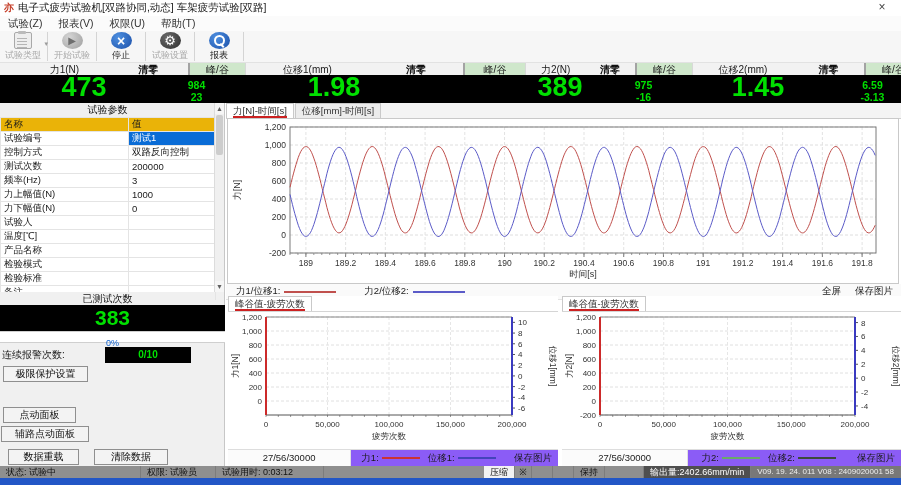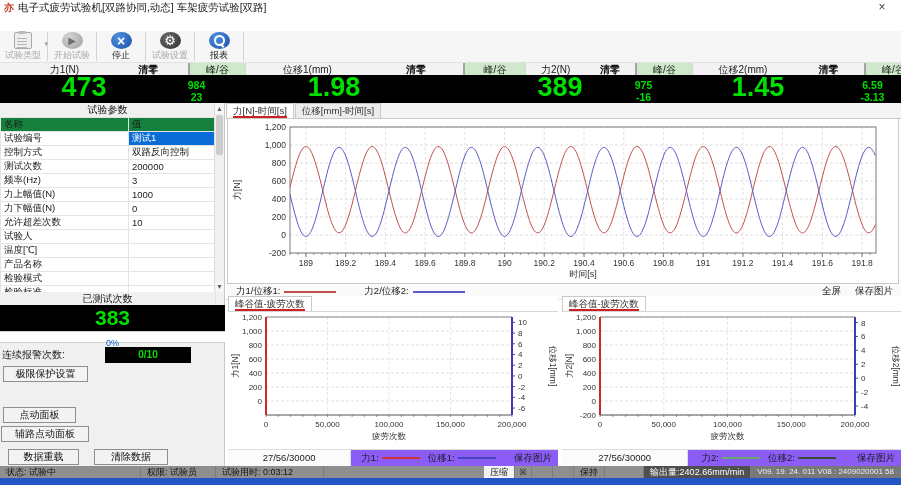--- a/index.html
+++ b/index.html
@@ -36,21 +36,21 @@
   .rh-peak{background:#cfe7cb;display:flex;align-items:center;justify-content:center;border-left:2px solid #a3a3a3;box-sizing:border-box;cursor:pointer;}
   .rvals{position:absolute;left:0;top:75px;width:901px;height:28px;background:#000;display:flex;color:#00e000;align-items:flex-end;}
   .rv-val{display:flex;align-items:center;justify-content:center;font-size:27px;font-weight:bold;box-sizing:border-box;}
   .rv-pv{display:flex;flex-direction:column;align-items:center;justify-content:center;font-size:10.5px;font-weight:bold;line-height:12px;box-sizing:border-box;}
   .w1{width:168px}.w2{width:57px}.w3{width:218px}.w4{width:62px}.w5{width:110px}.w6{width:57px}.w7{width:172px}.w8{width:57px}
   
   .leftpanel{position:absolute;left:0;top:103px;width:225px;height:363px;background:#f0f0f0;border-right:1px solid #c7c7c7;box-sizing:border-box;}
   .ptitle{position:absolute;left:0;top:0;width:215px;height:14px;background:#f0f0f0;border-bottom:1px solid #d9d9d9;text-align:center;font-size:10px;line-height:14px;}
   .ptable{position:absolute;left:0;top:14px;width:215px;height:175px;background:#fff;border-collapse:collapse;table-layout:fixed;font-size:9.5px;}
   .ptable td,.ptable th{border:1px solid #e4e4e4;padding:0 3px;height:11px;font-weight:normal;text-align:left;overflow:hidden;white-space:nowrap;}
-  .ptable th{background:#15803d;}
+  .ptable th{background:#eab308;}
   .ptable td.sel{background:#0a6cd6;color:#fff;}
   .ptable col.c1{width:128px}.ptable col.c2{width:87px}
   .vsb{position:absolute;right:0;top:0;width:10px;height:189px;background:#f0f0f0;border-left:1px solid #dcdcdc;box-sizing:border-box;}
   .vsb .arr{position:absolute;left:0;width:9px;height:11px;background:#f6f6f6;color:#606060;font-size:7px;text-align:center;line-height:11px;cursor:pointer;}
   .vsb .thumb{position:absolute;left:1px;top:12px;width:7px;height:40px;background:#cdcdcd;border-radius:2px;cursor:pointer;}
   .ctitle{position:absolute;left:0;top:189px;width:215px;height:13px;text-align:center;font-size:10px;line-height:13px;background:#f0f0f0;border-bottom:1px solid #ddd;}
   .cdisp{position:absolute;left:0;top:202px;width:225px;height:26px;background:#000;color:#00e000;font-size:21px;font-weight:bold;text-align:center;line-height:26px;}
   .prog{position:absolute;left:0;top:228px;width:225px;height:12px;background:#fff;border-top:1px solid #cfcfcf;border-bottom:1px solid #cfcfcf;box-sizing:border-box;text-align:center;}
   .prog span{font-size:9px;color:#0a5fd0;line-height:11px;}
   .alarmrow{position:absolute;left:2px;top:244px;width:220px;height:16px;font-size:10px;line-height:16px;}
@@ -87,20 +87,26 @@
 <body>
 
 <div id="root">
 
   <div class="titlebar">
     <span class="app-icon">亦</span>
     <span>电子式疲劳试验机[双路协同,动态] 车架疲劳试验[双路]</span>
     <span class="win-close">×</span>
   </div>
 
+  <div class="menubar">
+    <span class="mi">试验(Z)</span>
+    <span class="mi">报表(V)</span>
+    <span class="mi">权限(U)</span>
+    <span class="mi">帮助(T)</span>
+  </div>
 
   <div class="toolbar">
     <div class="tbtn disabled">
       <span class="clip"></span>
       <span class="lbl">试验类型</span>
       <span class="ddarrow">▾</span>
     </div>
     <div class="tsep"></div>
     <div class="tbtn disabled">
       <span class="disc gray" style="font-size:10px;">▶</span>
@@ -202,24 +208,20 @@
             <td>频率(Hz)</td>
             <td>3</td>
           </tr>
           <tr>
             <td>力上幅值(N)</td>
             <td>1000</td>
           </tr>
           <tr>
             <td>力下幅值(N)</td>
             <td>0</td>
-          </tr>
-          <tr>
-            <td>允许超差次数</td>
-            <td>10</td>
           </tr>
           <tr>
             <td>试验人</td>
             <td></td>
           </tr>
           <tr>
             <td>温度[℃]</td>
             <td></td>
           </tr>
           <tr>

